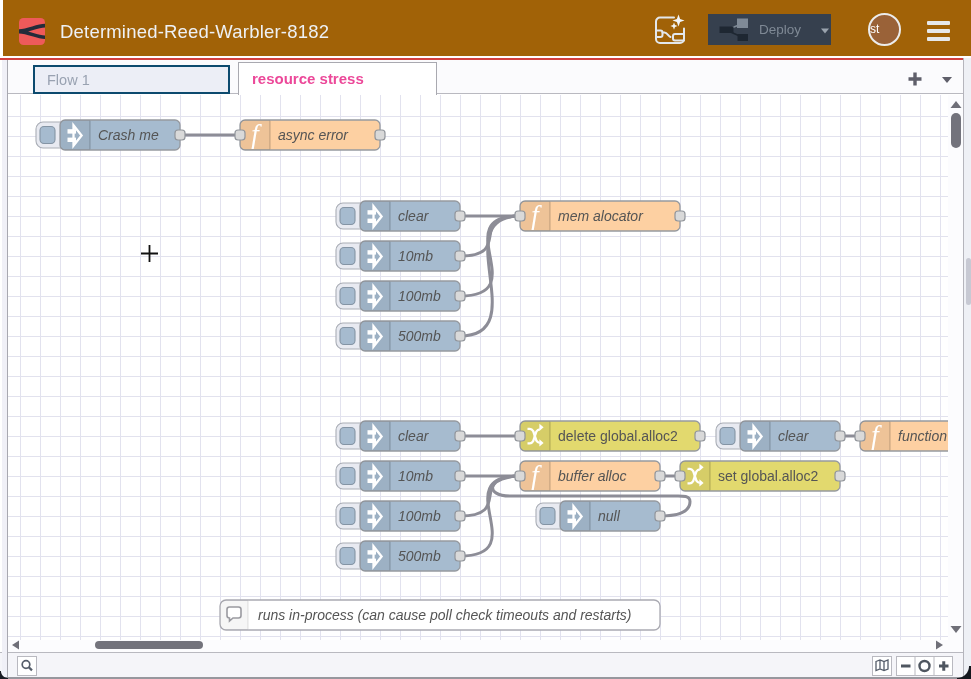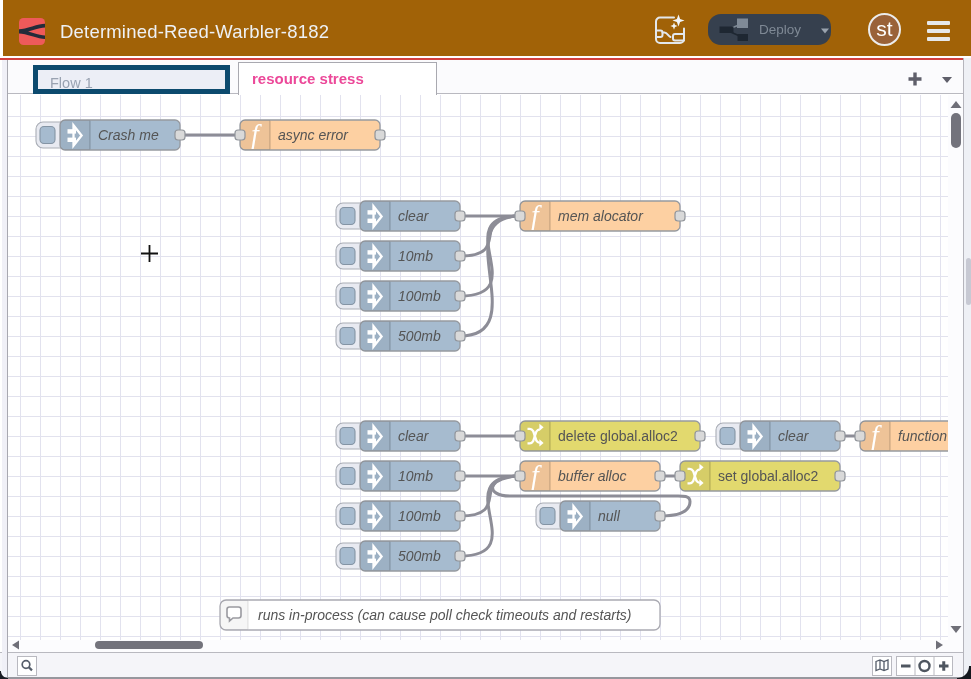--- a/index.html
+++ b/index.html
@@ -16,41 +16,41 @@
       <svg width="34" height="34" viewBox="0 0 34 34" style="position:absolute;left:650px;top:13px">
 <g stroke="#e3e7ec" stroke-width="2" fill="none" stroke-linecap="round">
 <path d="M21,4.5 H7 a4,4 0 0 0 -4,4 V26 a4,4 0 0 0 4,4 h20 a4,4 0 0 0 4,-4 V15.5"></path>
 <path d="M3,17.5 h4.5 a2,2 0 0 1 2,2 v2.5 a2,2 0 0 1 -2,2 h-4"></path>
 <path d="M9.5,19.5 h2 c3,0 3.5,3.5 6,4.5"></path>
 <path d="M31,21 h-9 a2,2 0 0 0 -2,2 v2.5 a2,2 0 0 0 2,2 h9"></path>
 </g>
 <path d="M25.5,1.5 l1.6,4.4 4.4,1.6 -4.4,1.6 -1.6,4.4 -1.6,-4.4 -4.4,-1.6 4.4,-1.6 z" fill="#f2f5f8"></path>
 <path d="M21,9.5 l1,2.6 2.6,1 -2.6,1 -1,2.6 -1,-2.6 -2.6,-1 2.6,-1 z" fill="#f2f5f8"></path>
 </svg>
-      <div style="position:absolute;left:705px;top:14px;width:123px;height:31px;background:#36404e;border-radius:13px">
+      <div style="position:absolute;left:705px;top:14px;width:123px;height:31px;background:#36404e;border-radius:0">
         <svg width="30" height="26" viewBox="0 0 30 26" style="position:absolute;left:11px;top:2px">
 <line x1="7" y1="14" x2="24" y2="7.5" stroke="#7f8a97" stroke-width="1.6"></line>
 <line x1="7" y1="14" x2="24" y2="21.5" stroke="#1e2732" stroke-width="1.6"></line>
 <rect x="0.5" y="10.5" width="14" height="6.5" fill="#1e2732"></rect>
 <rect x="18" y="2.5" width="11" height="9.5" fill="#7f8a97"></rect>
 <rect x="18.5" y="18" width="10.5" height="7" fill="#1e2732"></rect>
 </svg>
         <div style="position:absolute;left:51px;top:0;height:31px;line-height:31px;font-size:13.5px;color:#7f8995">Deploy</div>
         <svg width="12" height="8" viewBox="0 0 12 8" style="position:absolute;left:111px;top:13px">
           <polygon points="2,1.5 10,1.5 6,6.5" fill="#9aa3ae"></polygon>
         </svg>
       </div>
-      <div style="position:absolute;left:865px;top:13px;width:33px;height:33px;border-radius:50%;background:#9a6238;border:2.5px solid #ececec;box-sizing:border-box;text-align:center;line-height:28px;font-size:21px;color:#fff">st</div>
+      <div style="position:absolute;left:865px;top:13px;width:33px;height:33px;border-radius:50%;background:#9a6238;border:2.5px solid #ececec;box-sizing:border-box;line-height:28px;font-size:12px;color:#fff">st</div>
       <div style="position:absolute;left:924px;top:21px;width:23px;height:4.3px;background:#e6e8ea;border-radius:1px"></div>
       <div style="position:absolute;left:924px;top:28.8px;width:23px;height:4.3px;background:#e6e8ea;border-radius:1px"></div>
       <div style="position:absolute;left:924px;top:36.6px;width:23px;height:4.3px;background:#e6e8ea;border-radius:1px"></div>
     </div>
 <div style="position:absolute;left:0;top:58px;width:971px;height:2.5px;background:#d23f3f"></div>
 <div style="position:absolute;left:8px;top:60px;width:955px;height:34px;background:#fbfbfd;border-bottom:1px solid #b9b9c0;box-sizing:border-box"></div>
-    <div style="position:absolute;left:33px;top:65px;width:197px;height:29px;background:#eceef6;border:5px solid #0c4a6e;box-sizing:border-box;font-size:14.5px;color:#99a2b1;line-height:27px;padding-left:12px">Flow 1</div>
+    <div style="position:absolute;left:33px;top:65px;width:197px;height:29px;background:#eceef6;border:2px solid #0c4a6e;box-sizing:border-box;font-size:14.5px;color:#99a2b1;line-height:27px;padding-left:12px">Flow 1</div>
     <div style="position:absolute;left:238px;top:62px;width:199px;height:33px;background:#fff;border:1px solid #a9a9b0;border-bottom:none;box-sizing:border-box;font-size:15px;font-weight:bold;color:#ec4899;line-height:31px;padding-left:13px">resource stress</div>
     <svg width="60" height="20" viewBox="0 0 60 20" style="position:absolute;left:903px;top:69px">
       <path d="M12,3.5 V16.5 M5.5,10 H18.5" stroke="#5f5f6a" stroke-width="3.4"></path>
       <polygon points="39,8 49,8 44,14" fill="#5f5f6a"></polygon>
     </svg>
 <svg width="940" height="545" viewBox="8 95 940 545" style="position:absolute;left:8px;top:95px" font-family="Liberation Sans, sans-serif">
       <path d="M20.5,95 V640 M40.5,95 V640 M60.5,95 V640 M80.5,95 V640 M100.5,95 V640 M120.5,95 V640 M140.5,95 V640 M160.5,95 V640 M180.5,95 V640 M200.5,95 V640 M220.5,95 V640 M240.5,95 V640 M260.5,95 V640 M280.5,95 V640 M300.5,95 V640 M320.5,95 V640 M340.5,95 V640 M360.5,95 V640 M380.5,95 V640 M400.5,95 V640 M420.5,95 V640 M440.5,95 V640 M460.5,95 V640 M480.5,95 V640 M500.5,95 V640 M520.5,95 V640 M540.5,95 V640 M560.5,95 V640 M580.5,95 V640 M600.5,95 V640 M620.5,95 V640 M640.5,95 V640 M660.5,95 V640 M680.5,95 V640 M700.5,95 V640 M720.5,95 V640 M740.5,95 V640 M760.5,95 V640 M780.5,95 V640 M800.5,95 V640 M820.5,95 V640 M840.5,95 V640 M860.5,95 V640 M880.5,95 V640 M900.5,95 V640 M920.5,95 V640 M940.5,95 V640 M8,116.5 H948 M8,136.5 H948 M8,156.5 H948 M8,176.5 H948 M8,196.5 H948 M8,216.5 H948 M8,236.5 H948 M8,256.5 H948 M8,276.5 H948 M8,296.5 H948 M8,316.5 H948 M8,336.5 H948 M8,356.5 H948 M8,376.5 H948 M8,396.5 H948 M8,416.5 H948 M8,436.5 H948 M8,456.5 H948 M8,476.5 H948 M8,496.5 H948 M8,516.5 H948 M8,536.5 H948 M8,556.5 H948 M8,576.5 H948 M8,596.5 H948 M8,616.5 H948 M8,636.5 H948" stroke="#e2e2ee" stroke-width="1" fill="none"></path>
       <path d="M180,135 L240,135" stroke="#8d8d97" stroke-width="3" fill="none" stroke-linecap="round"></path>
       <path d="M460,216 L520,216" stroke="#8d8d97" stroke-width="3" fill="none" stroke-linecap="round"></path>
       <path d="M460,256 C514,256 466,216 520,216" stroke="#8d8d97" stroke-width="3" fill="none" stroke-linecap="round"></path>

